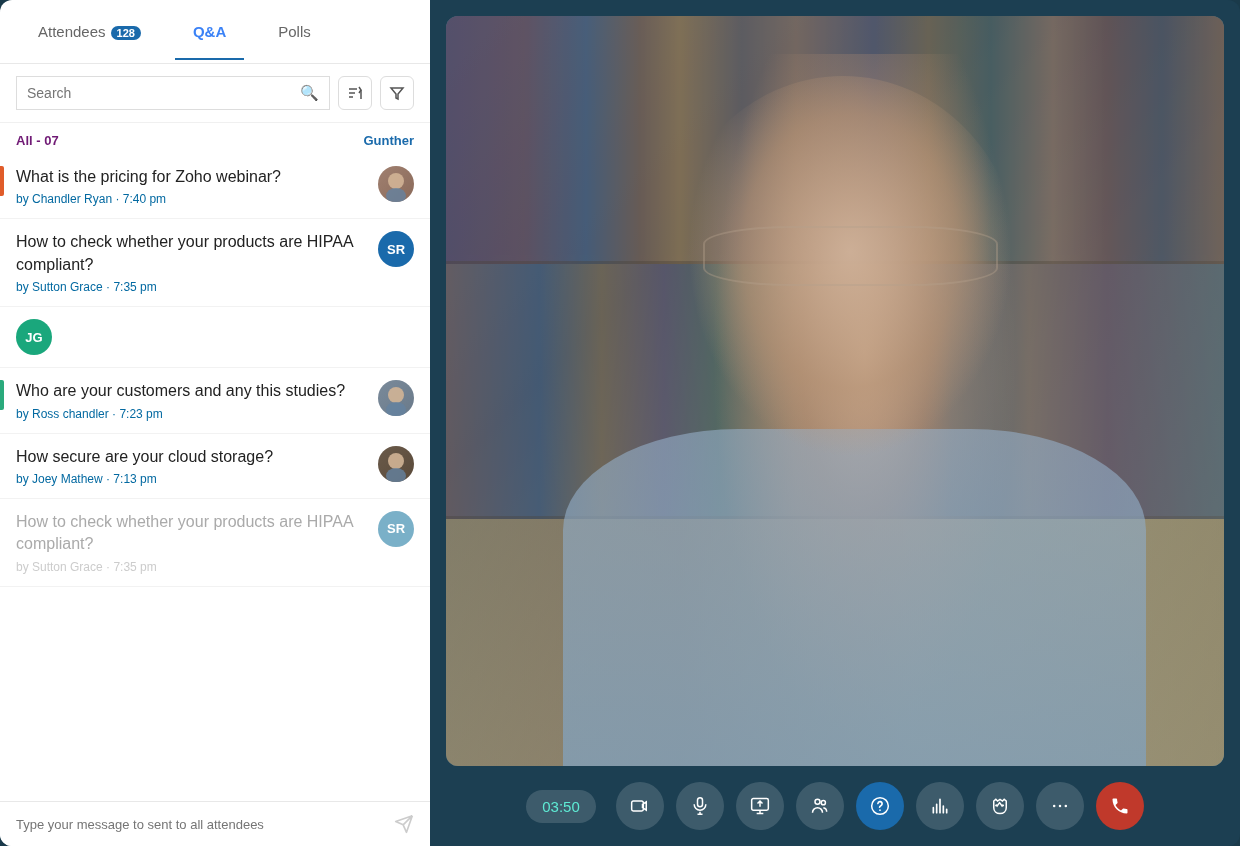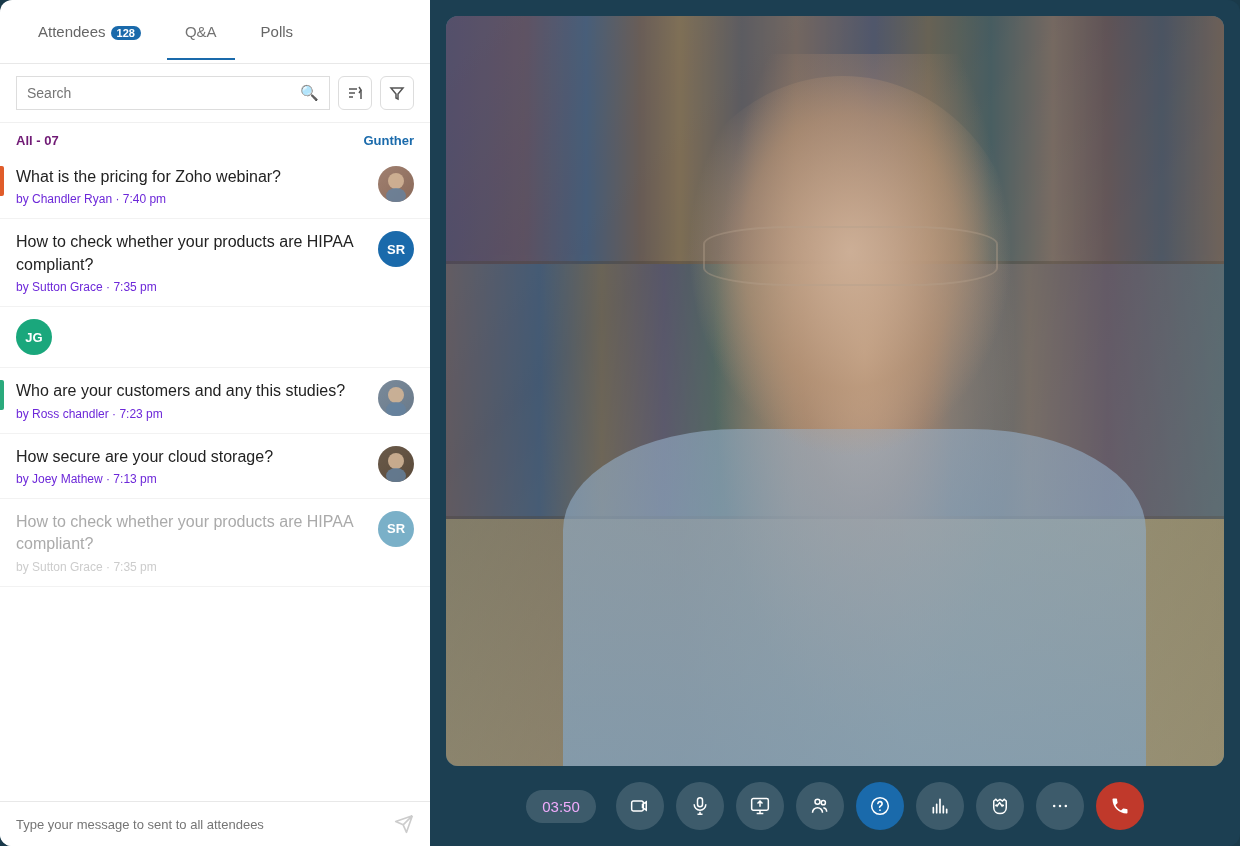--- a/index.html
+++ b/index.html
@@ -24,33 +24,33 @@
       overflow: hidden;
     }
 
     
     .tabs {
       display: flex;
       align-items: center;
       padding: 0 20px;
       border-bottom: 1px solid #e8e8e8;
       height: 64px;
-      gap: 8px;
+      gap: 16px;
     }
     .tab {
       padding: 20px 18px;
       font-size: 15px;
       cursor: pointer;
       color: #666;
       position: relative;
       white-space: nowrap;
     }
     .tab.active {
-      color: #737373;
-      font-weight: 400;
+      color: #3b82f6;
+      font-weight: 700;
     }
     .tab.active::after {
       content: '';
       position: absolute;
       bottom: 0;
       left: 0;
       right: 0;
       height: 2px;
       background: #1a6aab;
     }
@@ -170,21 +170,21 @@
       color: #222;
       font-weight: 500;
       line-height: 1.4;
       margin-bottom: 4px;
     }
     .qa-question.dimmed {
       color: #aaa;
     }
     .qa-meta {
       font-size: 12px;
-      color: #6d28d9;
+      color: #0369a1;
     }
     .qa-meta.dimmed {
       color: #ccc;
     }
     .broadcast-label {
       font-size: 12px;
       color: #888;
       font-style: italic;
       margin-bottom: 4px;
     }
@@ -266,21 +266,21 @@
     
     .controls-bar {
       display: flex;
       align-items: center;
       justify-content: center;
       padding: 16px 20px;
       gap: 12px;
     }
     .timer-badge {
       background: rgba(255,255,255,0.15);
-      color: #f0abfc;
+      color: #5eead4;
       border-radius: 20px;
       padding: 8px 16px;
       font-size: 15px;
       font-weight: 500;
       margin-right: 8px;
     }
     .ctrl-btn {
       width: 48px;
       height: 48px;
       border-radius: 50%;

